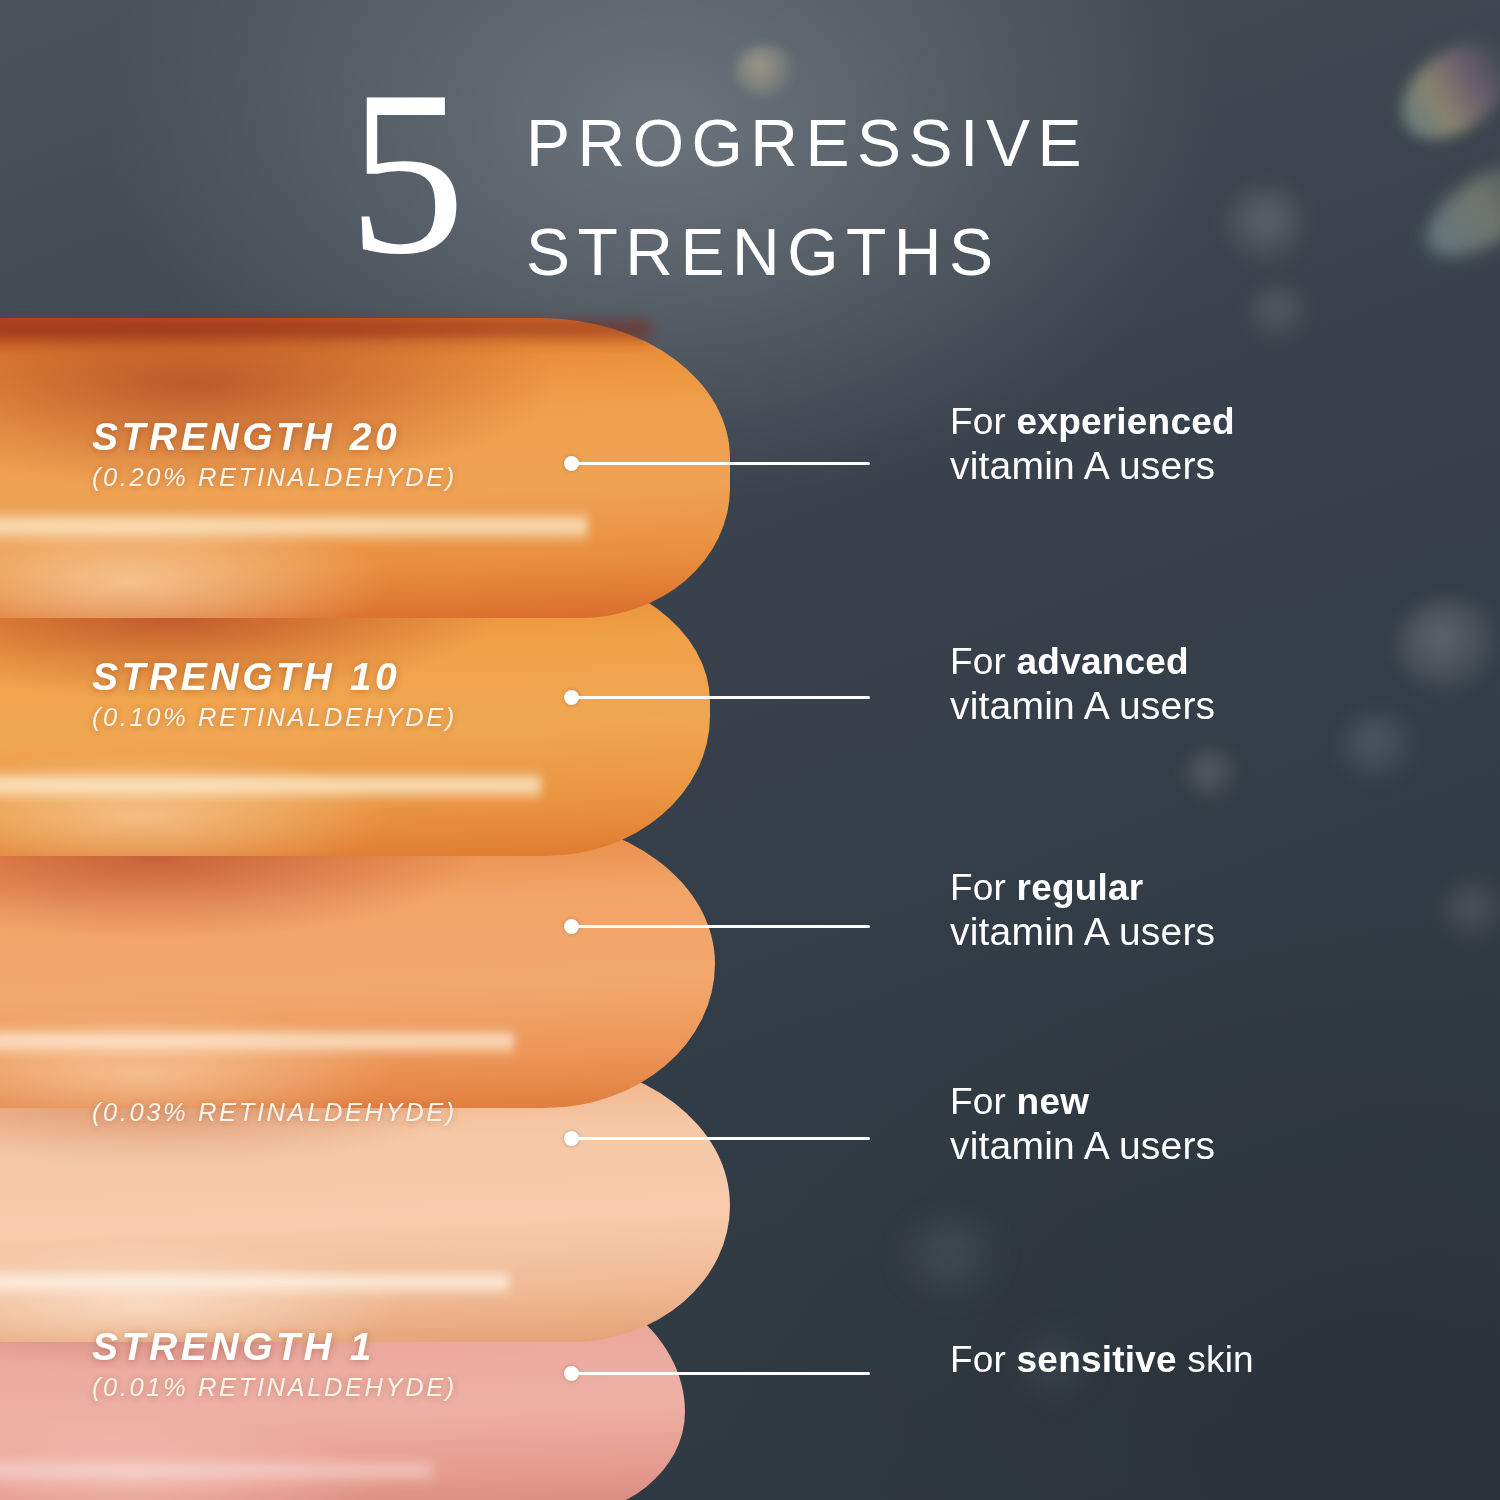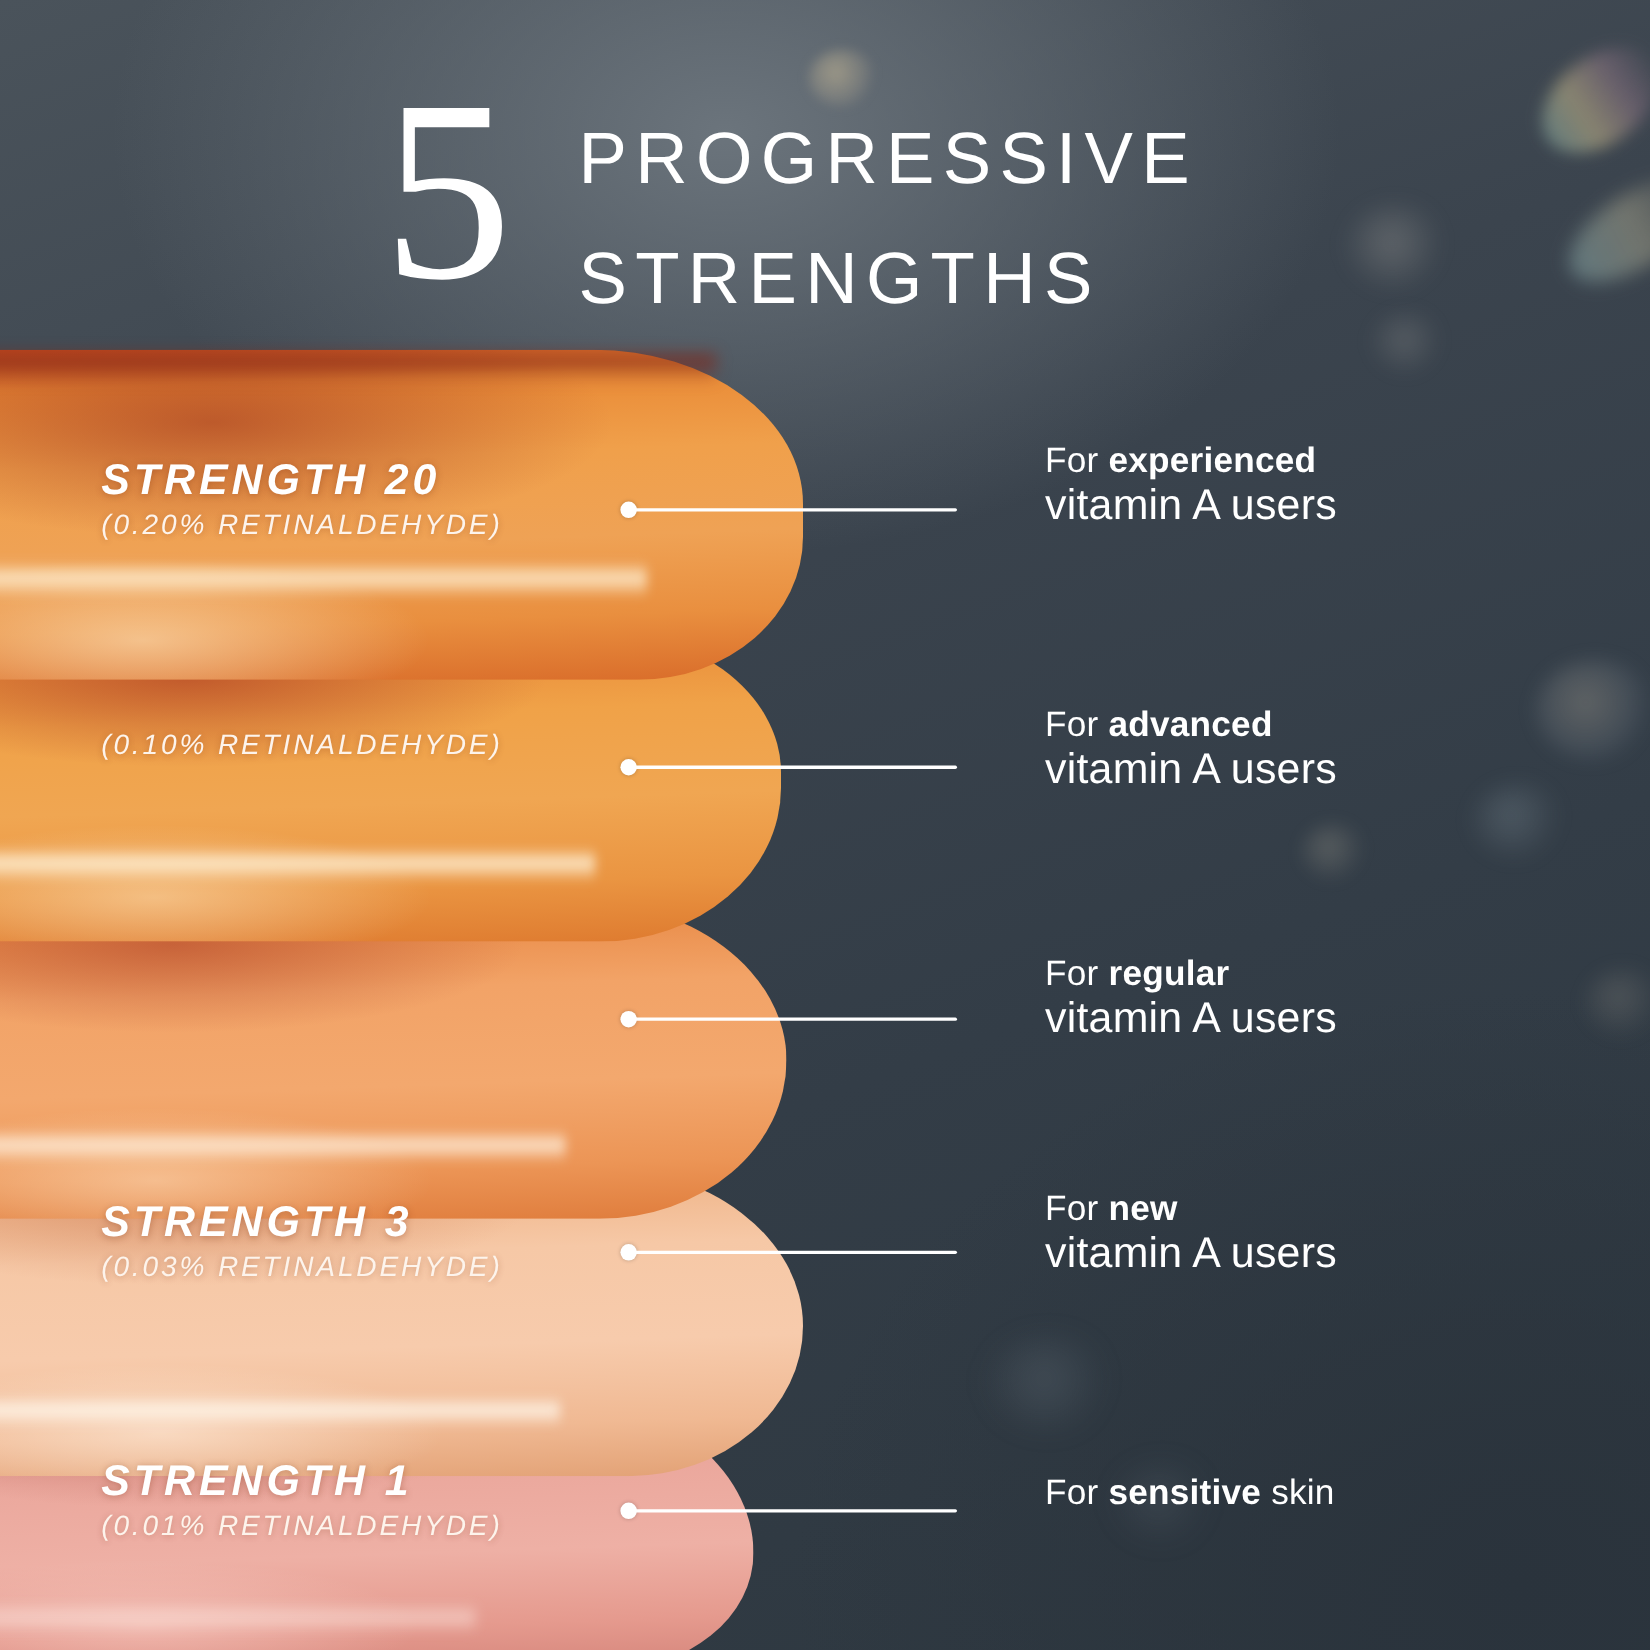--- a/index.html
+++ b/index.html
@@ -184,21 +184,21 @@
     background:#ffffff; border-radius:50%;
     box-shadow:0 0 4px rgba(0,0,0,.22);
   }
   .connector .line {
     position:absolute; left:11px; top:10px; height:3px; background:#ffffff;
     border-radius:2px;
   }
 
   
   .desc { position:absolute; left:950px; color:#ffffff; }
-  .desc .d1 { font-size:32px; line-height:1.17; font-weight:300; letter-spacing:.2px; white-space:nowrap; }
+  .desc .d1 { font-size:37px; line-height:1.17; font-weight:300; letter-spacing:.2px; white-space:nowrap; }
   .desc .d1 b { font-weight:700; letter-spacing:.2px; }
   .desc .d2 { font-size:39px; line-height:1.17; font-weight:300; letter-spacing:.2px; white-space:nowrap; }
 </style>
 </head>
 <body>
 
 <div class="stage">
 
   <div class="bokeh bk1"></div>
   <div class="bokeh bk2"></div>
@@ -226,26 +226,26 @@
     <div class="sw sw6"></div>
     <div class="sw sw10"></div>
     <div class="sw sw20"></div>
   </div>
 
   <div class="label" style="top:417px">
     <div class="l-main">STRENGTH 20</div>
     <div class="l-sub">(0.20% RETINALDEHYDE)</div>
   </div>
   <div class="label" style="top:657px">
+    <div class="l-main">STRENGTH 10</div>
     <div class="l-sub">(0.10% RETINALDEHYDE)</div>
   </div>
   <div class="label" style="top:872px">
   </div>
   <div class="label" style="top:1092px">
-    <div class="l-main">STRENGTH 3</div>
     <div class="l-sub">(0.03% RETINALDEHYDE)</div>
   </div>
   <div class="label" style="top:1327px">
     <div class="l-main">STRENGTH 1</div>
     <div class="l-sub">(0.01% RETINALDEHYDE)</div>
   </div>
 
   <div class="connector" style="left:564px; top:452px; width:306px">
     <div class="dot"></div>
     <div class="line" style="width:295px"></div>

